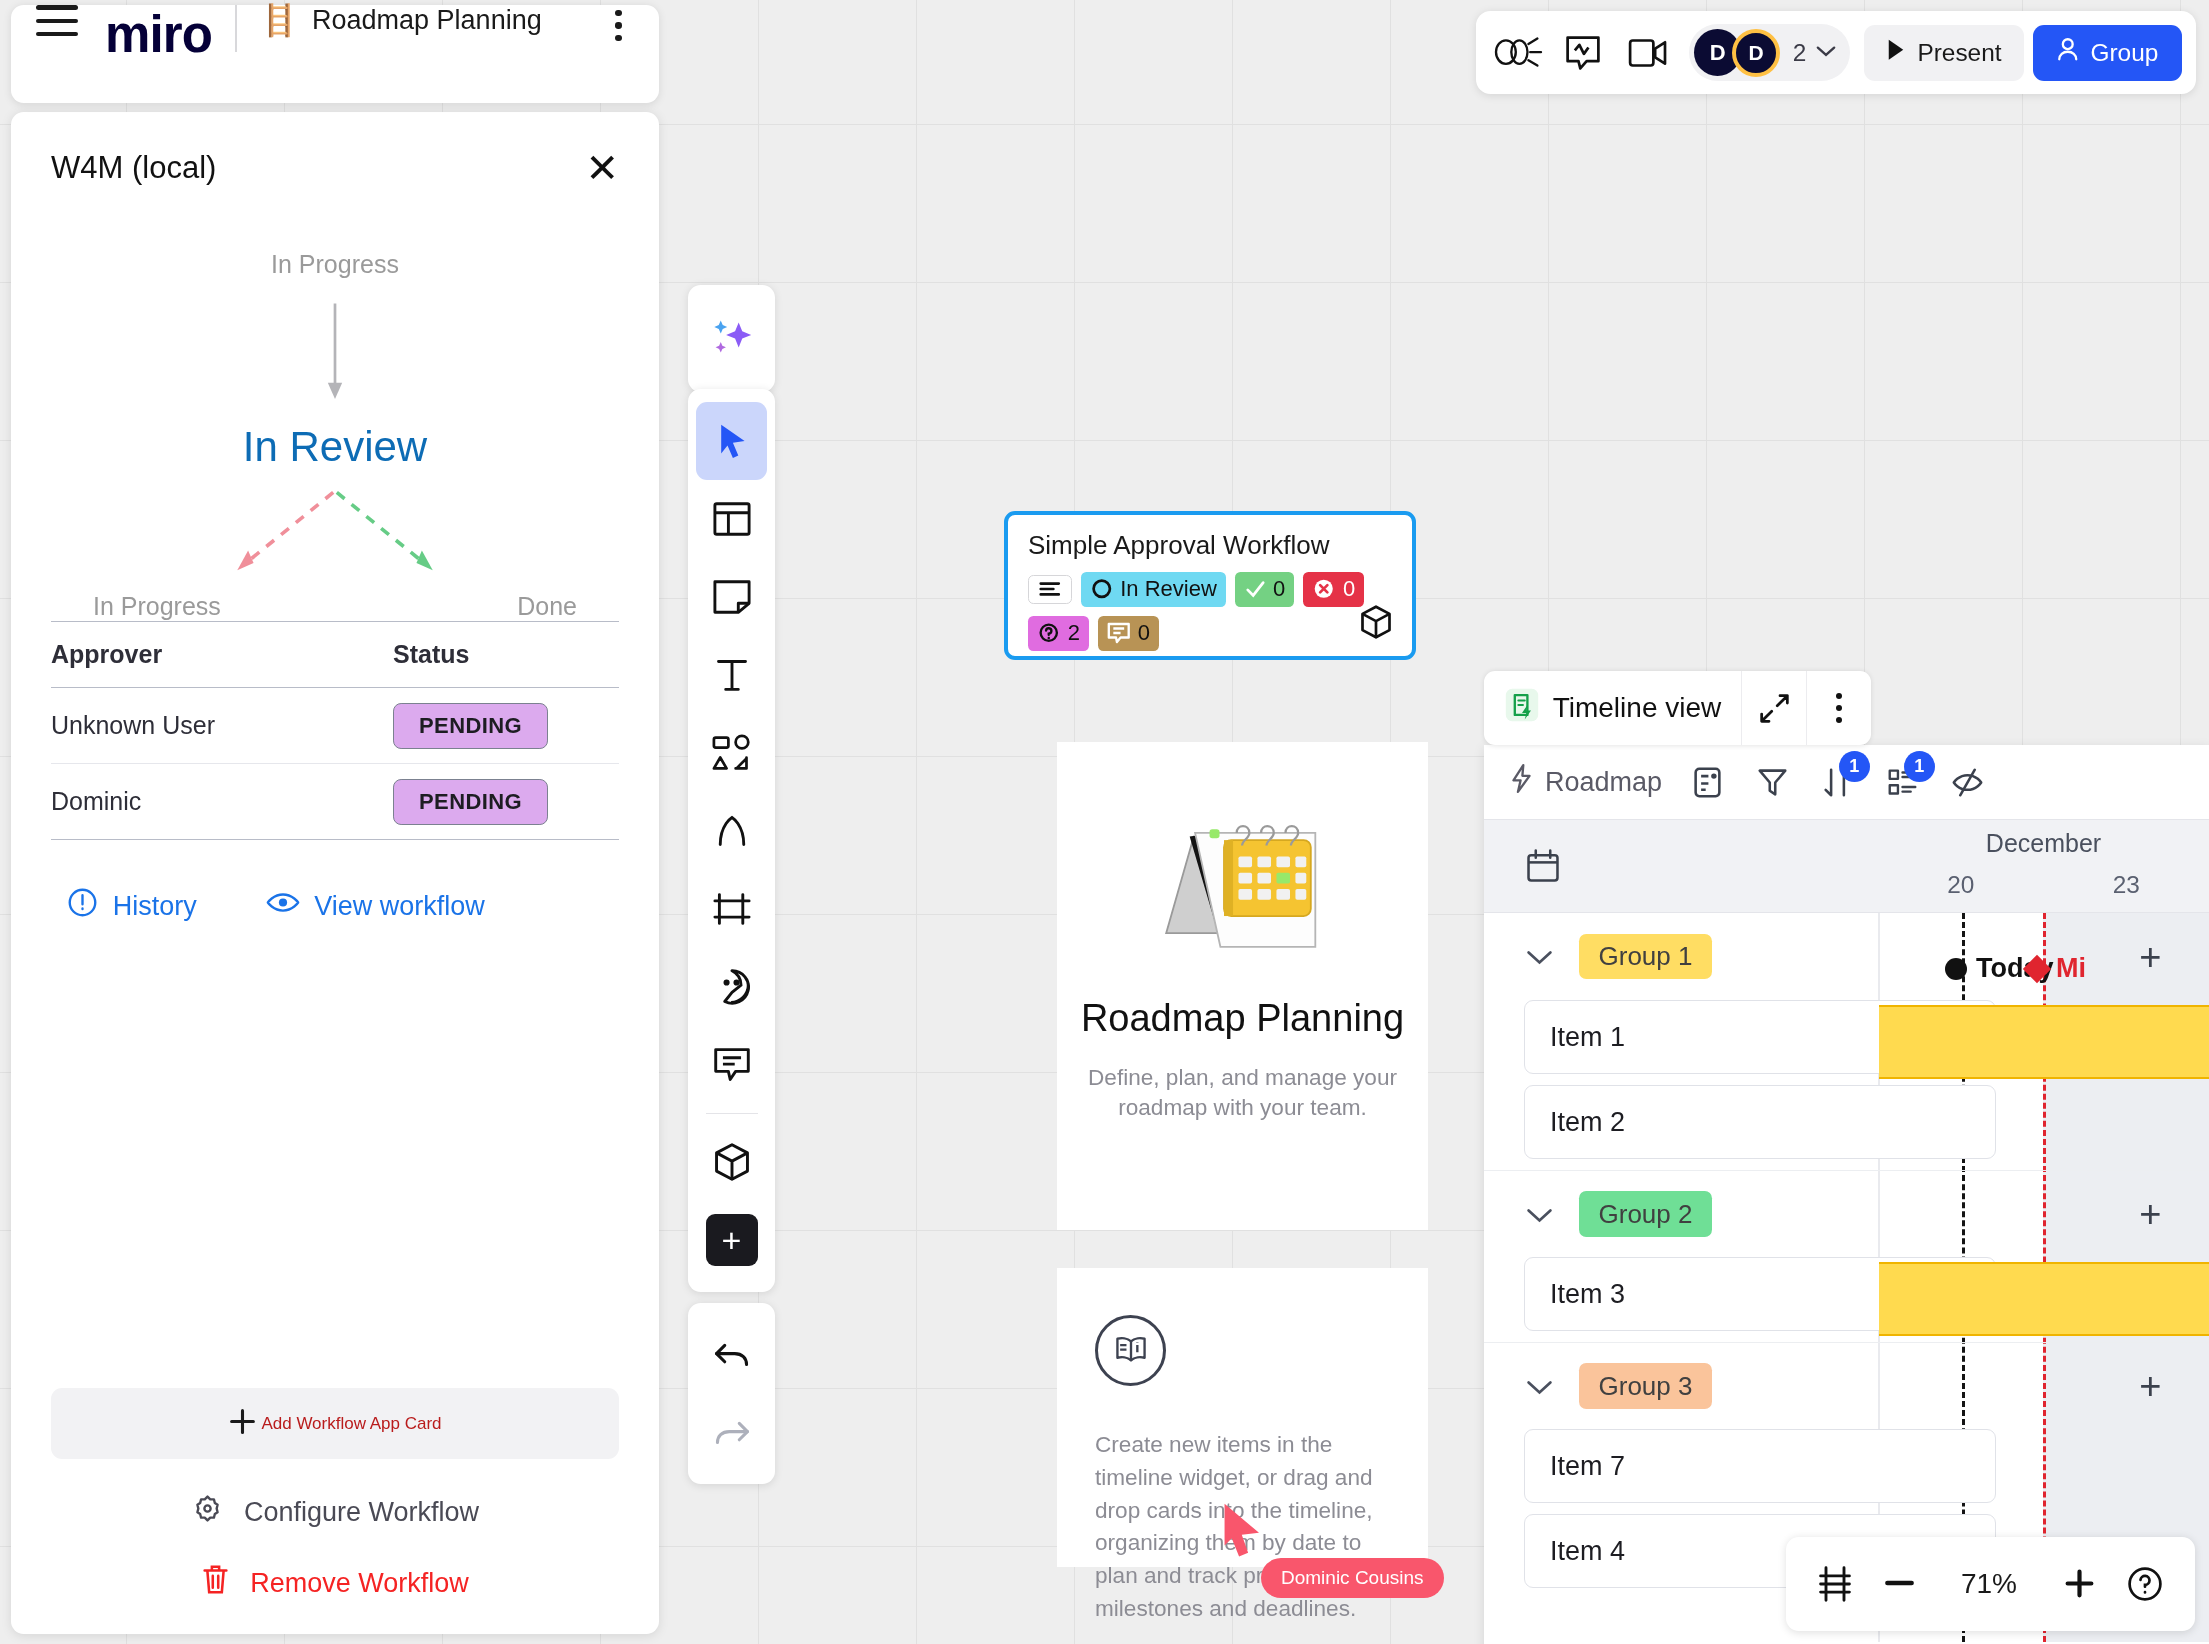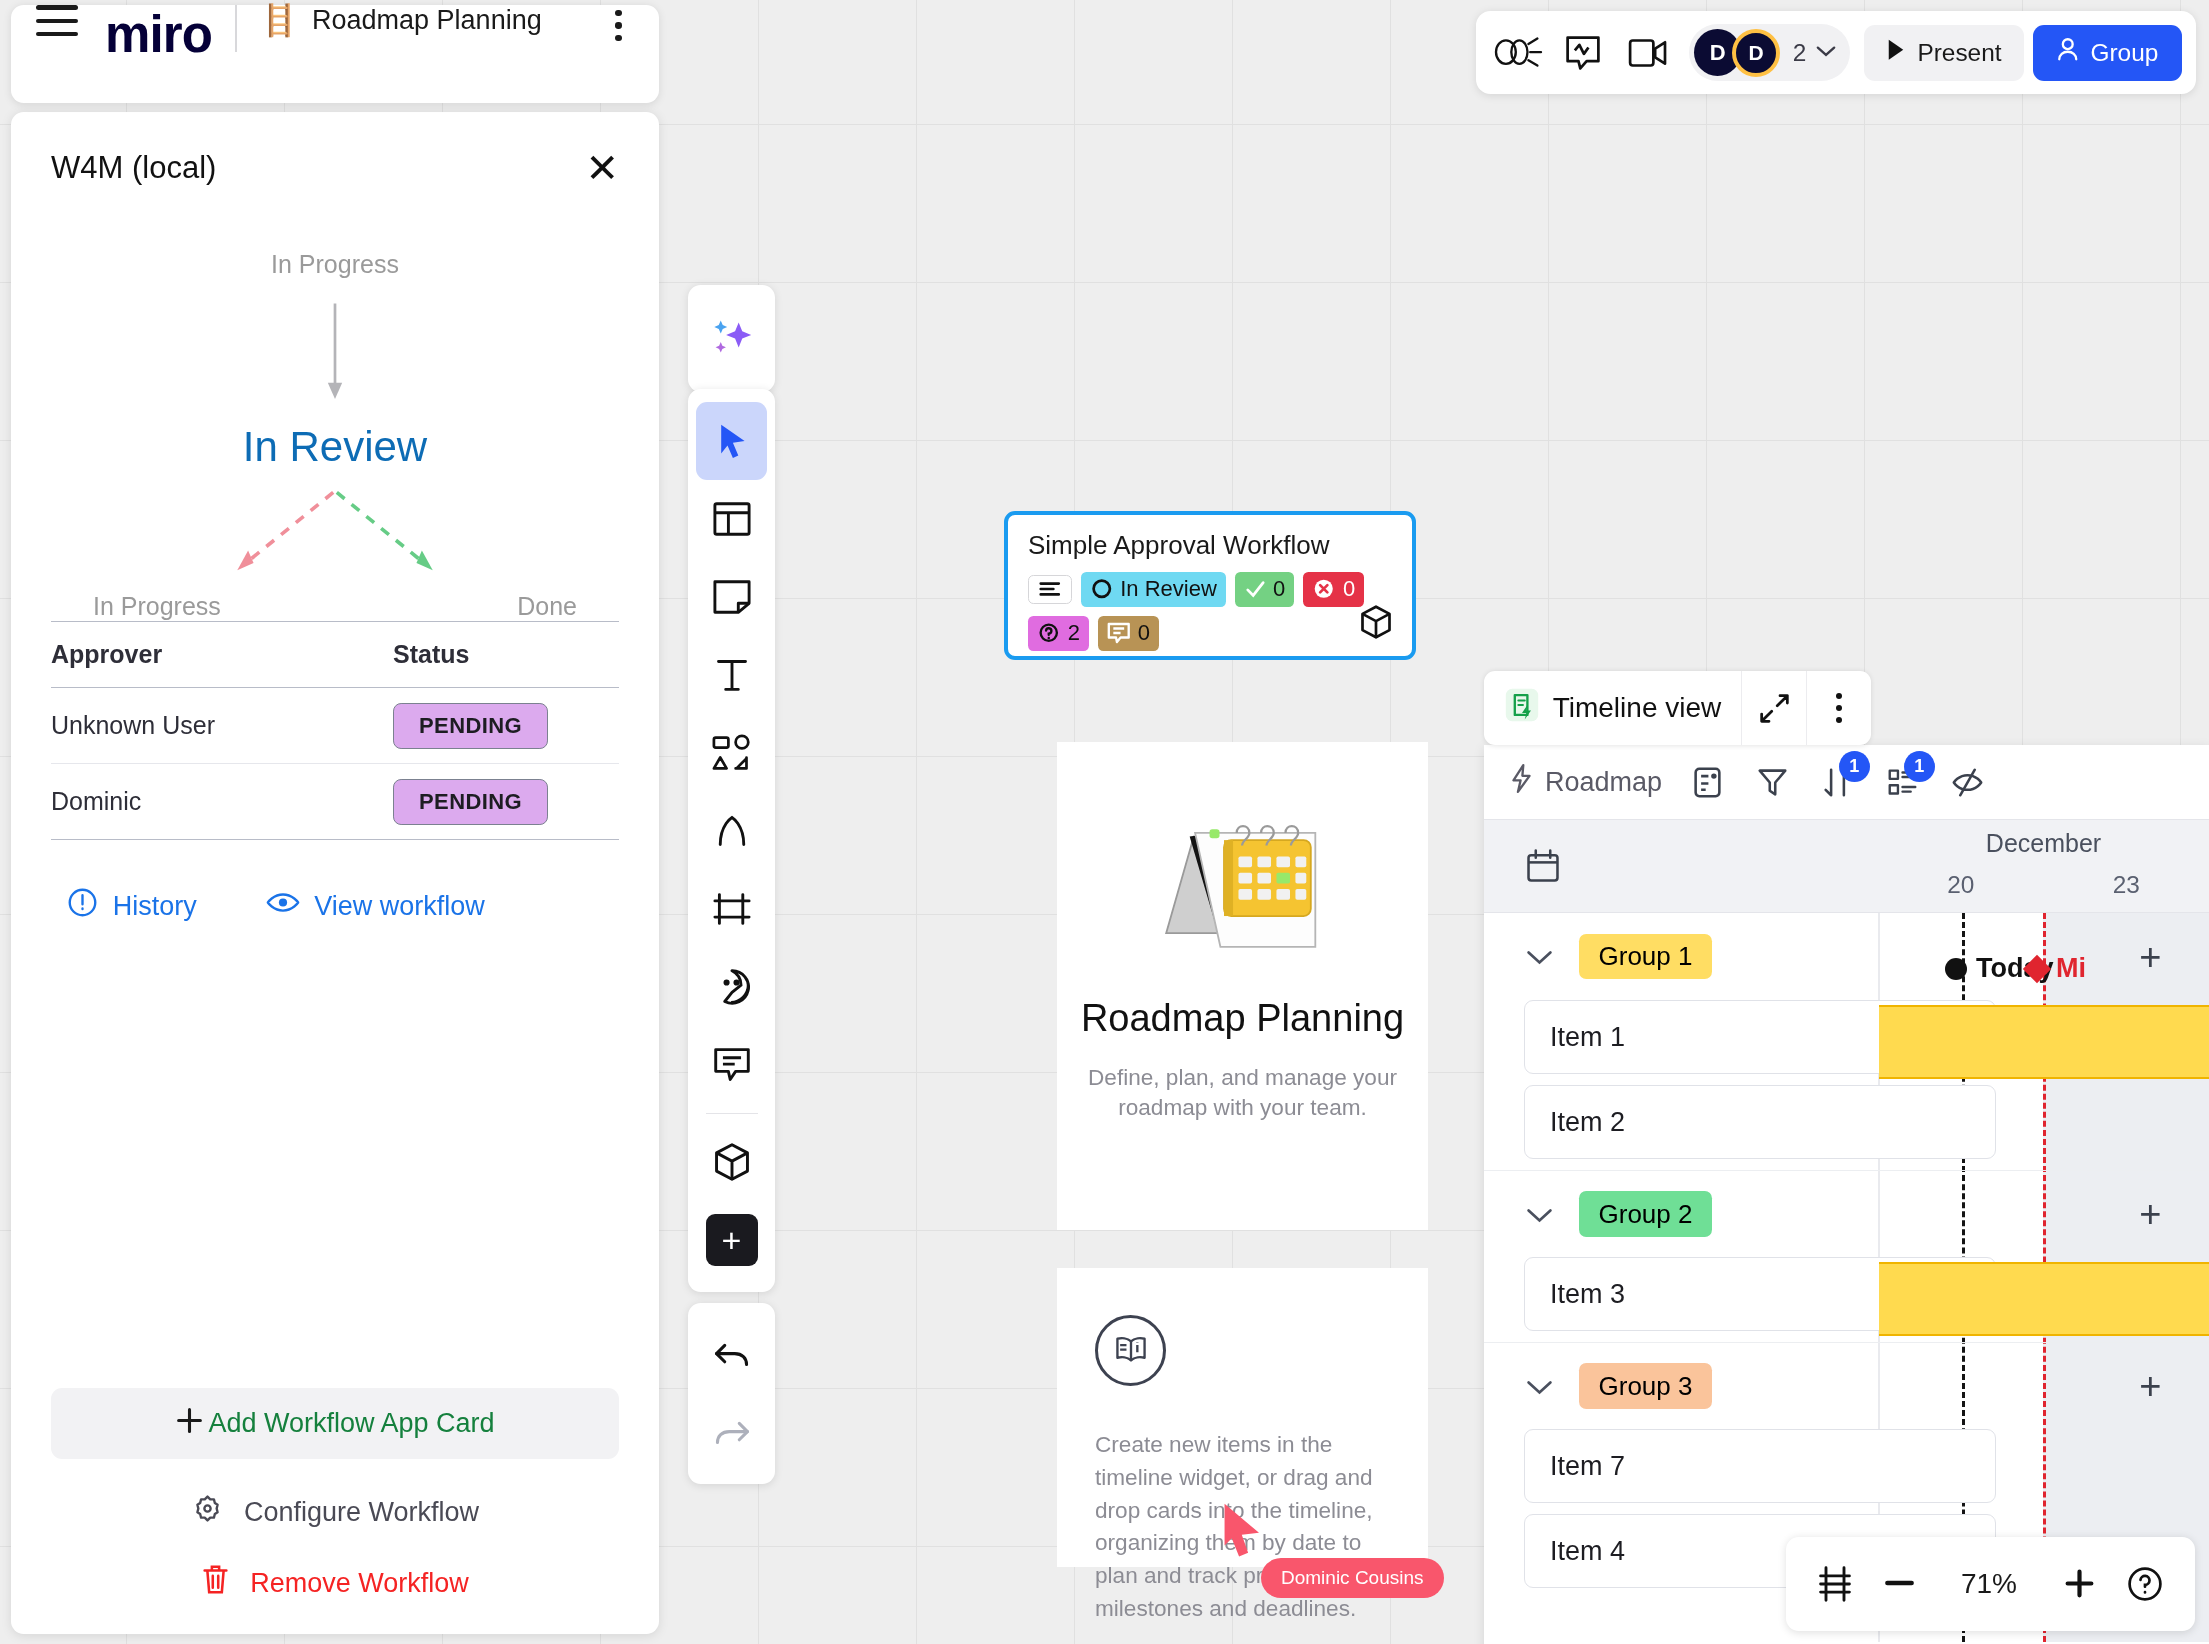--- a/index.html
+++ b/index.html
@@ -85,21 +85,21 @@
     font-size:22px; font-weight:700; color:#1d1d22; padding:9px 25px; letter-spacing:0.4px;
   }
 
   .links-row { display:flex; gap:69px; margin-top:47px; padding-left:16.3px;}
   .link-item { display:flex; align-items:center; gap:14.5px; color:#1a73e8; font-size:27px; cursor:pointer;}
 
   .panel-bottom { margin-top:auto; padding-bottom:31px; }
   .add-card-btn {
     background:#f2f2f4; border-radius:11px; height:71px; width:100%;
     display:flex; align-items:center; justify-content:center; gap:4px;
-    font-size:27px; color:#15803d; cursor:pointer;
+    font-size:17px; color:#b91c1c; cursor:pointer;
   }
   .cfg-btn { display:flex; align-items:center; justify-content:center; gap:20px; margin-top:33px; font-size:27px; color:#4a4a55; cursor:pointer;}
   .rm-btn { display:flex; align-items:center; justify-content:center; gap:20px; margin-top:31px; font-size:27px; color:#f52323; cursor:pointer;}
 
   
   .rail { position:absolute; left:688px; z-index:25; background:#fff; border-radius:12.7px; box-shadow:0 1.8px 9px rgba(0,0,0,.10); display:flex; flex-direction:column; align-items:center;}
   .rail-ai { top:285px; width:87px; padding:14.5px 0;}
   .rail-main { top:389px; width:87px; padding:12.7px 0;}
   .rail-undo { top:1303px; width:87px; padding:12.7px 0;}
   .tool { width:71px; height:78px; display:flex; align-items:center; justify-content:center; border-radius:11px; cursor:pointer;}
@@ -165,21 +165,21 @@
   .tl-shade { position:absolute; top:0; bottom:0; background:#eceef2;}
   .tl-todayline { position:absolute; top:0; bottom:0; width:0; border-left:3.6px dashed #141414;}
   .tl-mileline { position:absolute; top:0; bottom:0; width:0; border-left:3.6px dashed #e0252f;}
   .tl-today-lbl { position:absolute; display:flex; align-items:center; gap:9px; font-size:27px; font-weight:700; color:#111;}
   .tl-mile-lbl { position:absolute; display:flex; align-items:center; gap:9px; font-size:27px; font-weight:700; color:#e0252f; white-space:nowrap;}
   .diamond { width:20px; height:20px; transform:rotate(45deg); background:#e0252f; display:inline-block;}
   .circle-dot { width:22px;height:22px;border-radius:50%;background:#111; display:inline-block;}
 
   .tl-grouprow { position:relative; display:flex; align-items:center; height:87px; padding:0 33px 0 40px; border-top:1.8px solid #eceef1;}
   .tl-chev { font-size:31px; color:#4a505e; cursor:pointer; line-height:1;}
-  .tl-grouptag { margin-left:23.5px; border-radius:7.2px; padding:7.2px 20px; font-size:26px; color:#000000;}
+  .tl-grouptag { margin-left:23.5px; border-radius:7.2px; padding:7.2px 20px; font-size:26px; color:#404040;}
   .tl-add { margin-left:auto; font-size:38px; color:#3b414d; cursor:pointer; line-height:1; margin-right:14.5px;}
   .tl-itemrow { position:relative; height:85px; padding:0 22px 0 40px; display:flex; }
   .tl-itembox { width:100%; max-width:472px; height:74px; border:1.8px solid #e0e2e8; border-radius:9px; display:flex; align-items:center; padding-left:25px; font-size:27px; color:#1d1d22; background:#fff; cursor:pointer;}
   .tl-bar { position:absolute; height:74px; background:#ffda4f; border-top:2.7px solid #f0b400; border-bottom:2.7px solid #f0b400; z-index:1;}
 
   
   .zoombar {
     position:absolute; right:14.5px; bottom:14.5px; height:94px;
     background:#fff; border-radius:12.7px; box-shadow:0 1.8px 9px rgba(0,0,0,.12);
     display:flex; align-items:center; gap:31px; padding:0 31px; z-index:45;

